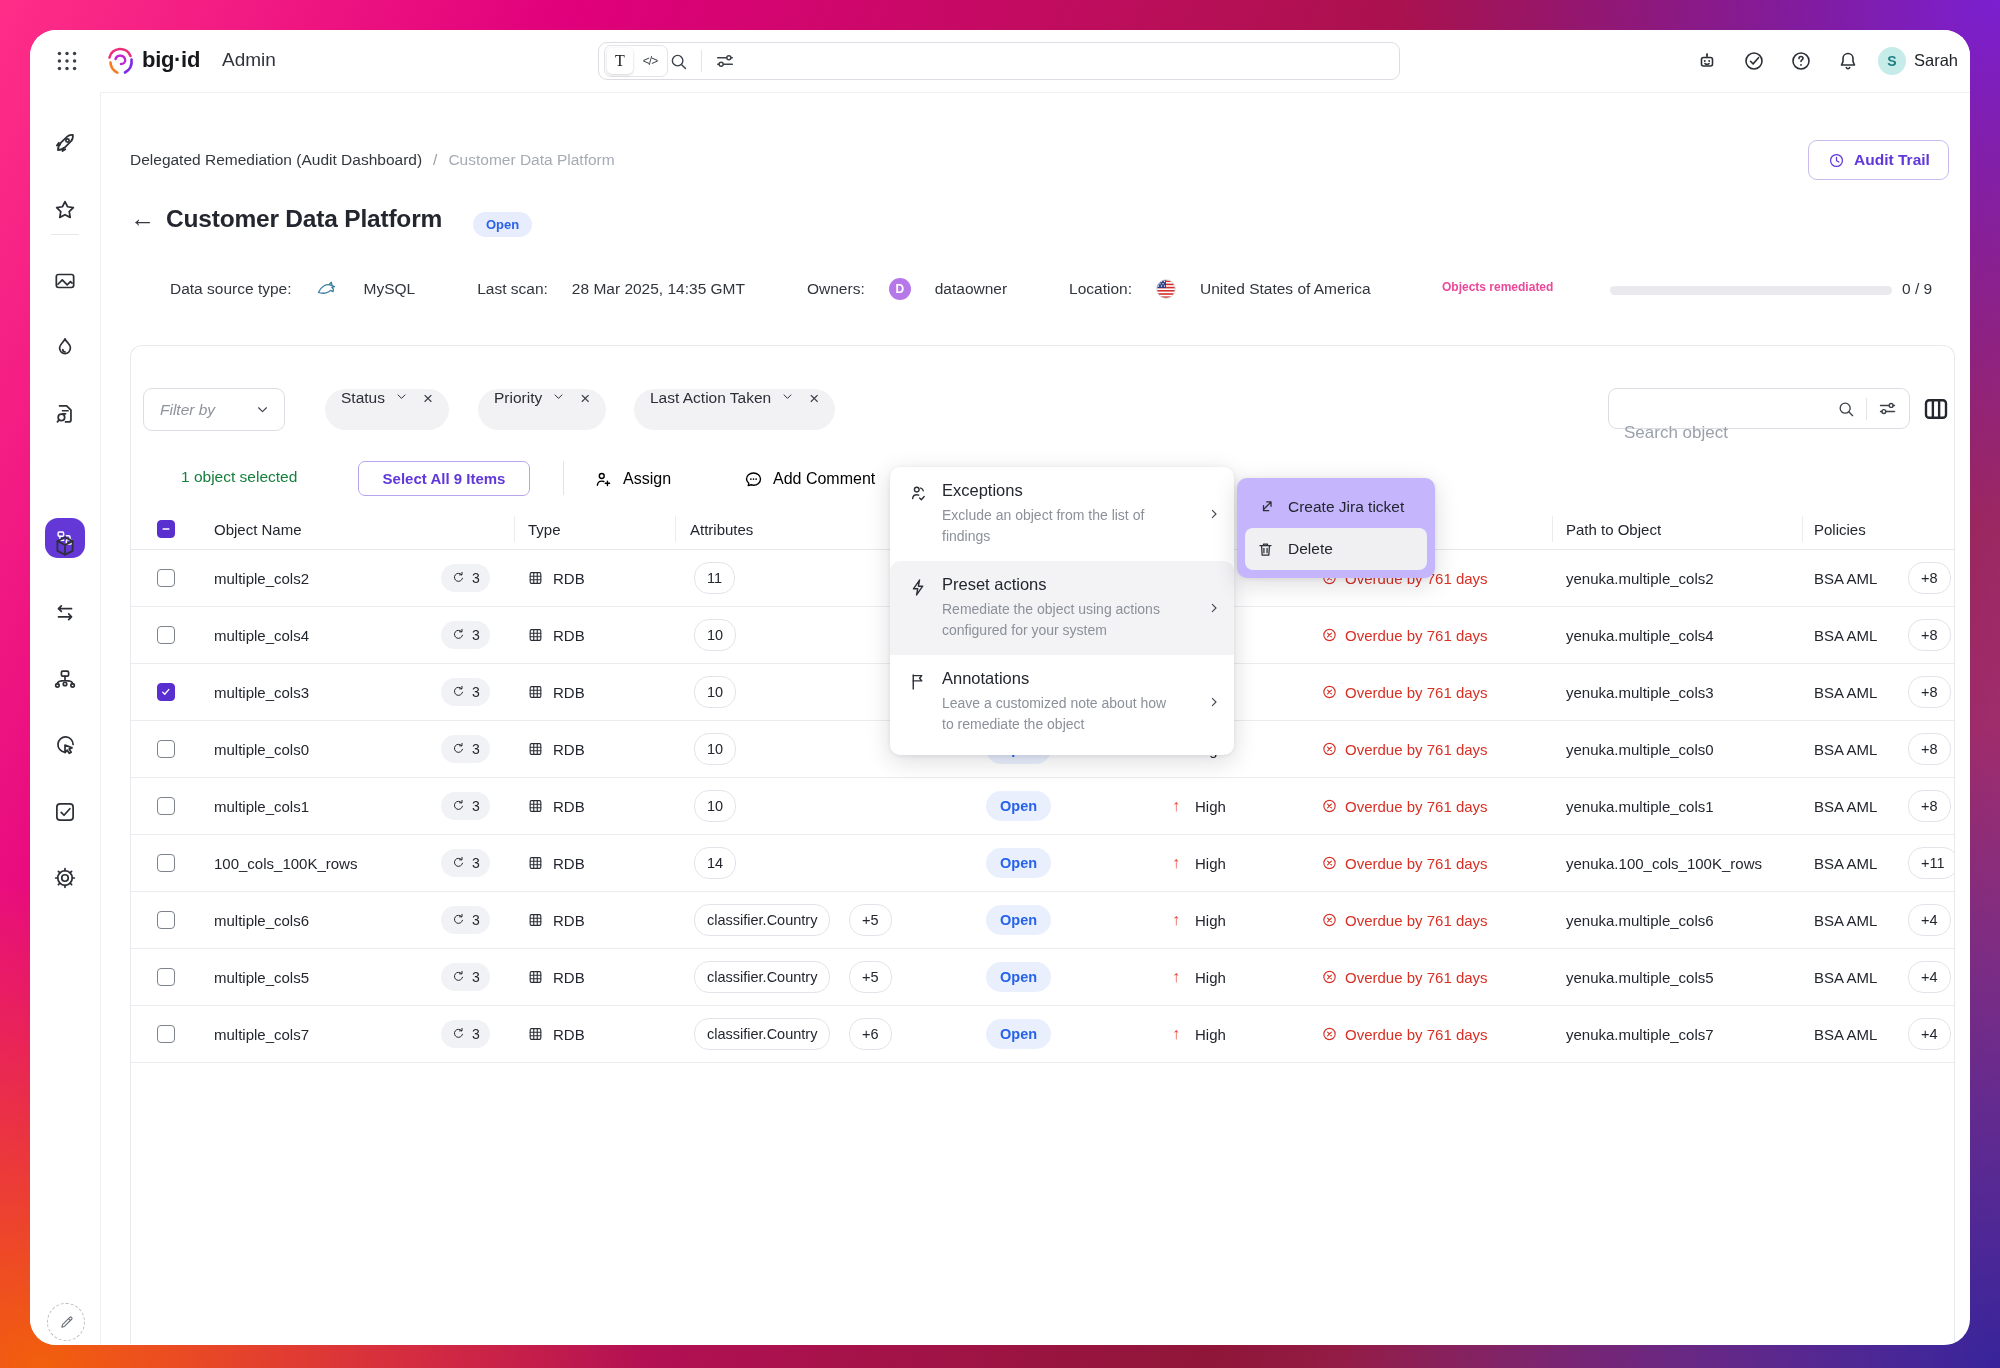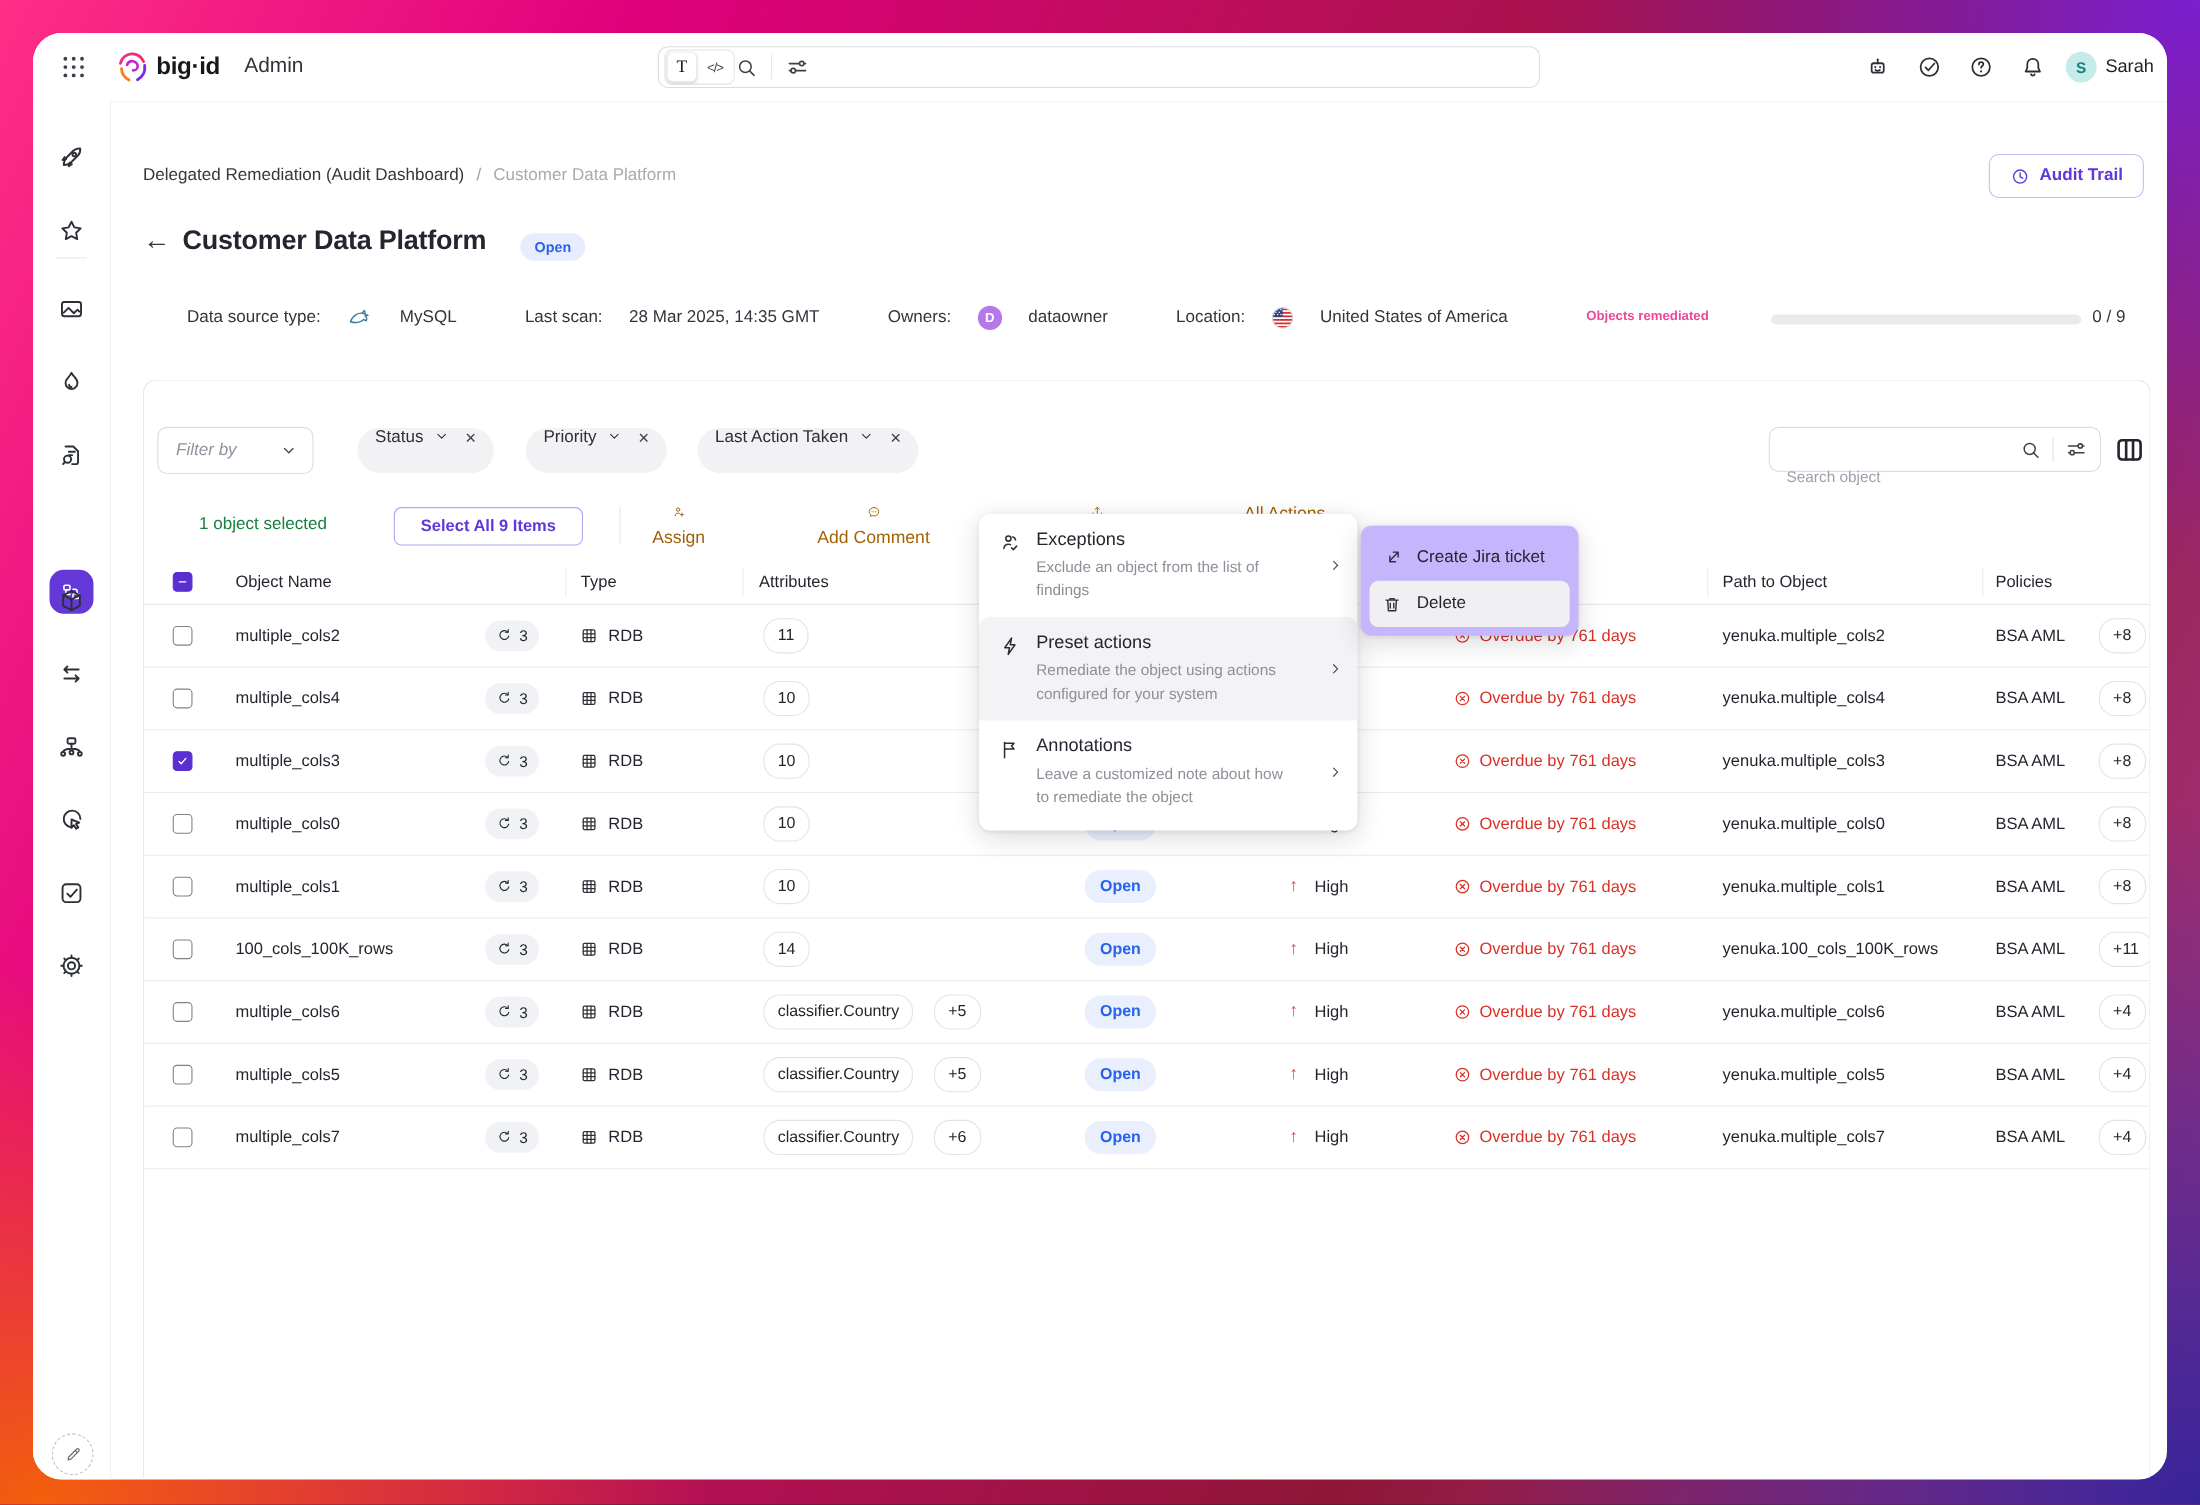--- a/index.html
+++ b/index.html
@@ -46,29 +46,29 @@
   .rem-track{position:absolute;left:1580px;top:256px;width:282px;height:9px;border-radius:5px;background:#e9e9ee;overflow:hidden;}
   .rem-fill{height:100%;width:0%;background:#6438d6;border-radius:5px;}
   .rem-val{position:absolute;left:1872px;top:250px;font-size:15.5px;color:#31353d;}
   
   .panel{position:absolute;left:100px;top:315px;width:1825px;height:999px;border:1px solid #e8e9ed;border-bottom:none;border-radius:12px 12px 0 0;background:#fff;box-sizing:border-box;overflow:hidden;}
   .filterby{position:absolute;left:12px;top:42px;width:142px;height:43px;border:1px solid #dcdde2;border-radius:9px;box-sizing:border-box;display:flex;align-items:center;justify-content:space-between;padding:0 13px 0 16px;}
   .filterby span{font-style:italic;color:#8e939c;font-size:15.5px;}
   .chip{position:absolute;top:43px;height:41px;background:#f2f2f5;border-radius:21px;display:flex;align-items:flex-start;padding:0 16px;gap:9px;font-size:15.5px;color:#2c2f36;box-sizing:border-box;}
   .chip .x{font-size:17px;color:#3c4048;margin-left:5px;}
   .searchobj{position:absolute;left:1477px;top:42px;width:302px;height:41px;border:1px solid #dcdde2;border-radius:9px;box-sizing:border-box;display:flex;align-items:center;}
-  .searchobj input{border:none;outline:none;background:transparent;margin-left:13px;flex:1;font-size:14px;color:#2c2f36;font-family:inherit;min-width:0;margin-top:48px;}
+  .searchobj input{border:none;outline:none;background:transparent;margin-left:13px;flex:1;font-size:17px;color:#2c2f36;font-family:inherit;min-width:0;margin-top:48px;}
   .searchobj input::placeholder{color:#9ba1ab;}
   .cols-ic{position:absolute;left:1790px;top:48px;width:30px;height:30px;color:#23262e;}
   
   .toolbar{position:absolute;left:0;top:113px;width:100%;height:40px;}
   .sel-txt{position:absolute;left:50px;top:9px;font-size:15.5px;color:#15803d;}
   .selall{position:absolute;left:227px;top:2px;width:172px;height:35px;border:1.5px solid #b7a4ef;border-radius:7px;color:#6038DA;font-size:15px;font-weight:600;display:flex;align-items:center;justify-content:center;box-sizing:border-box;background:#fff;}
   .tb-sep{position:absolute;left:432px;top:2px;width:1px;height:34px;background:#e3e4e8;}
-  .act{position:absolute;top:0;height:40px;display:flex;align-items:center;gap:9px;font-size:16px;color:#a16207;flex-direction:column;}
+  .act{position:absolute;top:0;height:40px;display:flex;align-items:center;gap:9px;font-size:16px;color:#000000;}
   .act .ic{width:21px;height:21px;}
   
   .thead{position:absolute;left:0;top:163px;width:1825px;height:40px;border-bottom:1px solid #e7e8ec;font-size:15px;color:#23262e;}
   .th{position:absolute;top:50%;transform:translateY(-50%);white-space:nowrap;}
   .vsep{position:absolute;top:7px;width:1px;height:26px;background:#ececef;}
   .trow{position:absolute;left:0;width:1825px;height:57px;border-bottom:1px solid #ebecef;font-size:15px;color:#23262e;}
   .trow>*{position:absolute;top:50%;transform:translateY(-50%);white-space:nowrap;}
   .cb{width:18px;height:18px;border:1.5px solid #7d828b;border-radius:4px;background:#fff;box-sizing:border-box;display:flex;align-items:center;justify-content:center;}
   .cb.on,.cb.ind{background:#5a2fd0;border-color:#5a2fd0;color:#fff;}
   .cb .ic{width:14px;height:14px;stroke-width:2.2;}

